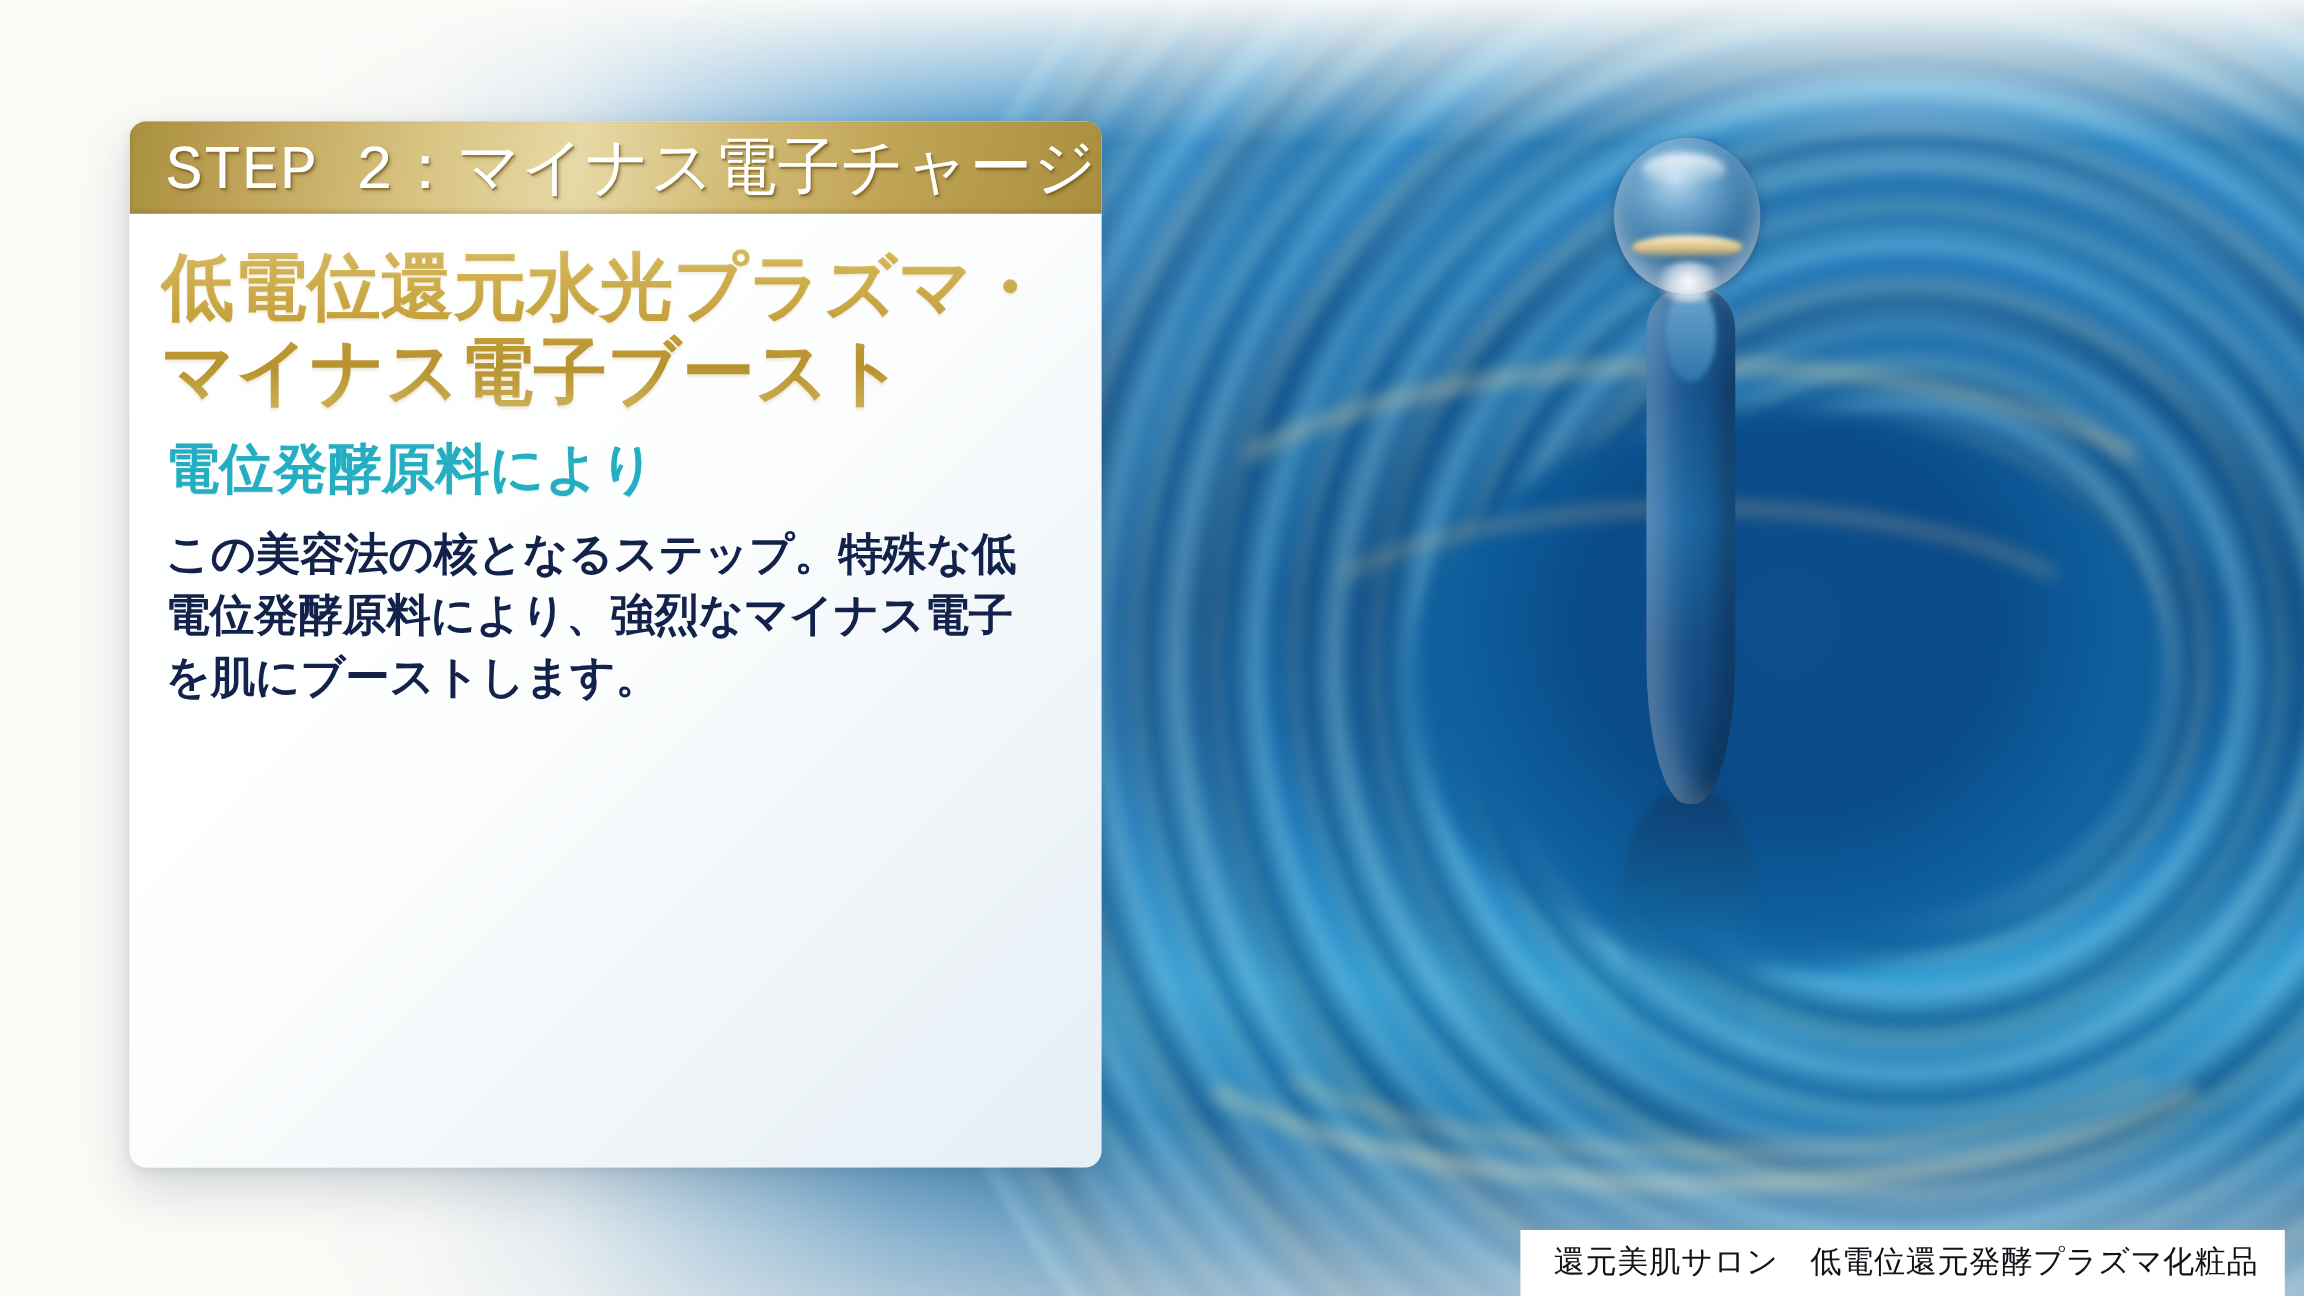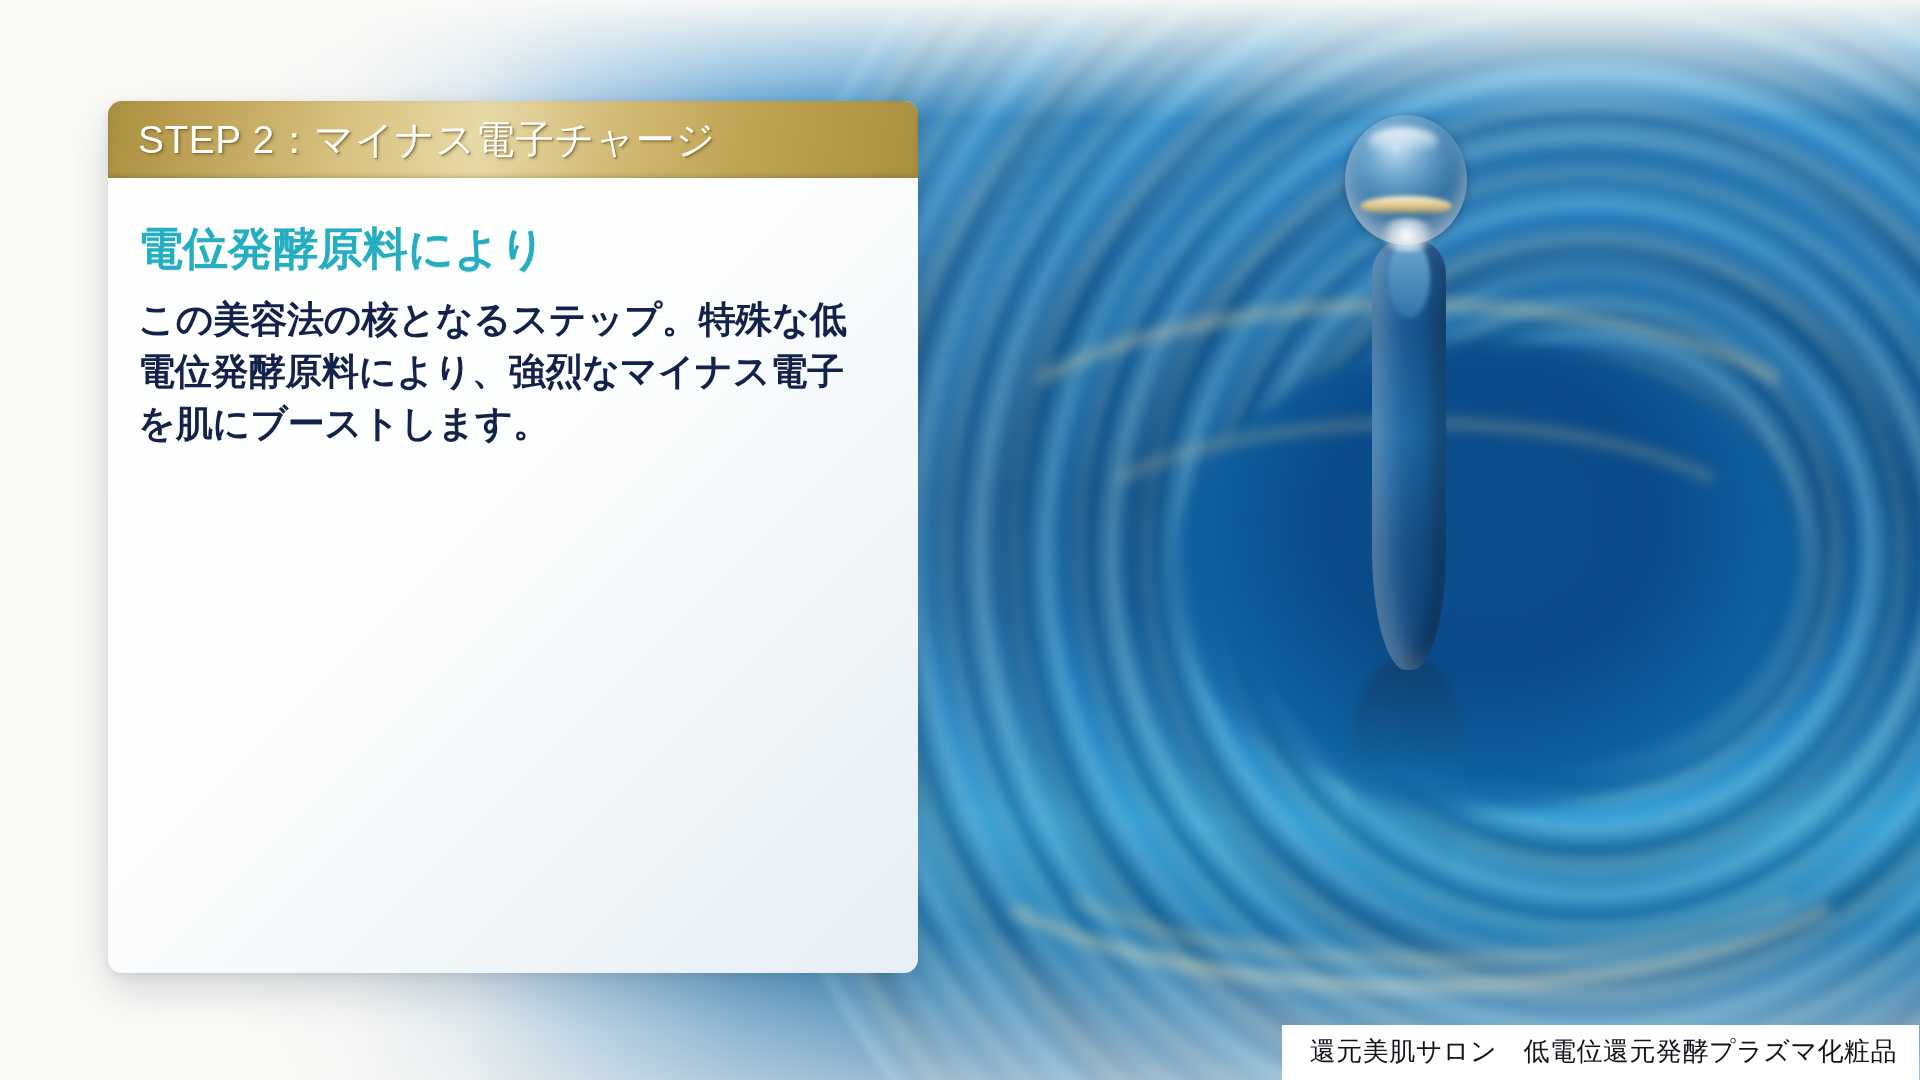--- a/index.html
+++ b/index.html
@@ -151,22 +151,22 @@
   .card-band{
     height:77px;
     background:linear-gradient(100deg,
       #a98f3f 0%, #bfa358 12%, #d8c381 30%, #e7d9a6 46%,
       #d3bb76 62%, #c0a455 78%, #ab8f40 100%);
     display:flex; align-items:center;
     box-shadow:inset 0 -2px 4px rgba(90,70,20,.25);
   }
   .step-label{
     margin-left:30px;
-    font-family:Liberation Sans, sans-serif;
-    font-size:39px; color:#ffffff; letter-spacing:.5px; white-space:nowrap;
+    font-family:Liberation Mono, monospace;
+    font-size:52px; color:#ffffff; letter-spacing:.5px; white-space:nowrap;
     text-shadow:1px 1px 0 rgba(120,95,30,.55), 2px 2px 3px rgba(90,70,20,.40);
   }
   .card-body{ padding:28px 30px 0 26px; }
 
   .gold-title{
     font-family:"Liberation Serif","DejaVu Serif",serif;
     font-weight:700;
     font-size:61px; line-height:1.16;
     color:#c9a63c;
     background:linear-gradient(180deg,#dcbf63 0%,#c9a33a 45%,#b8922c 70%,#d7bc63 100%);
@@ -189,21 +189,21 @@
     font-size:37px; line-height:1.40;
     color:#12224a;
     margin:0 0 0 4px;
     white-space:pre-line;
     letter-spacing:-.2px;
   }
   .para.second{ margin-top:48px; }
 
   
   #caption-bar{
-    position:absolute; right:1px; bottom:0;
+    position:absolute; right:16px; bottom:0;
     background:#ffffff;
     padding:9px 22px 11px 28px;
     font-family:"Liberation Sans","DejaVu Sans",sans-serif;
     font-size:26px; color:#111318; white-space:nowrap;
     letter-spacing:.5px;
     margin-left:30px;
   }
 </style>
 </head>
 <body>
@@ -230,20 +230,22 @@
 </div>
 
 <div id="info-card">
 
   <div class="card-band">
     <div class="step-label">STEP 2：マイナス電子チャージ</div>
   </div>
 
   <div class="card-body">
 
+    <h1 class="gold-title">低電位還元水光プラズマ・
+マイナス電子ブースト</h1>
 
     <h2 class="teal-sub">電位発酵原料により</h2>
 
     <p class="para">この美容法の核となるステップ。特殊な低
 電位発酵原料により、強烈なマイナス電子
 を肌にブーストします。</p>
 
 
   </div>
 </div>

